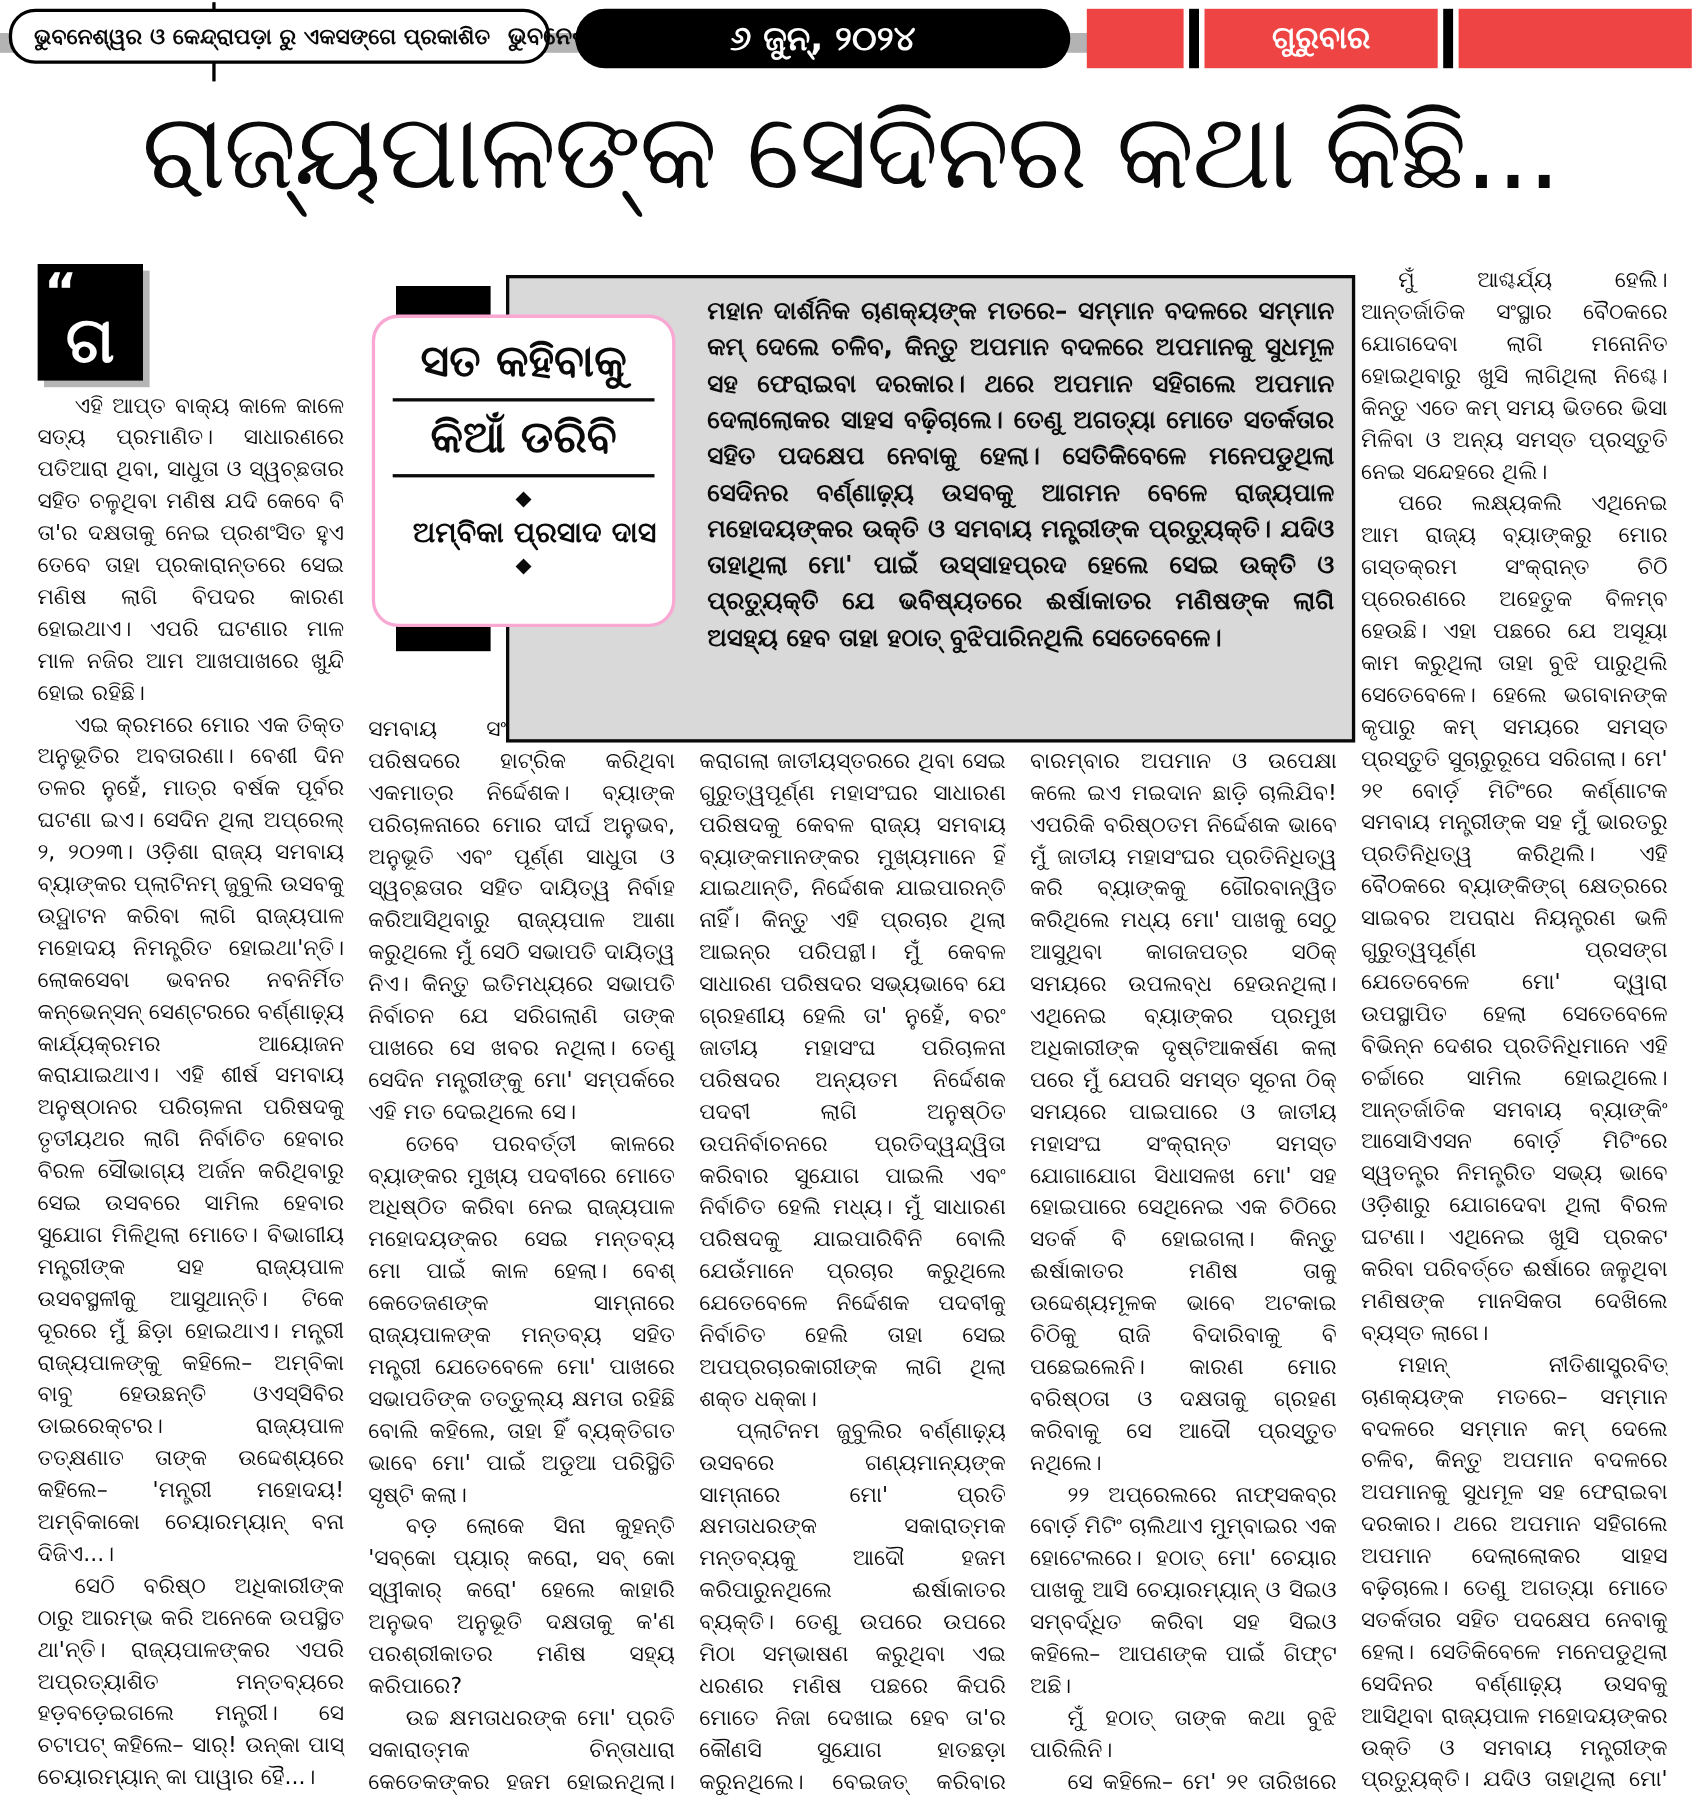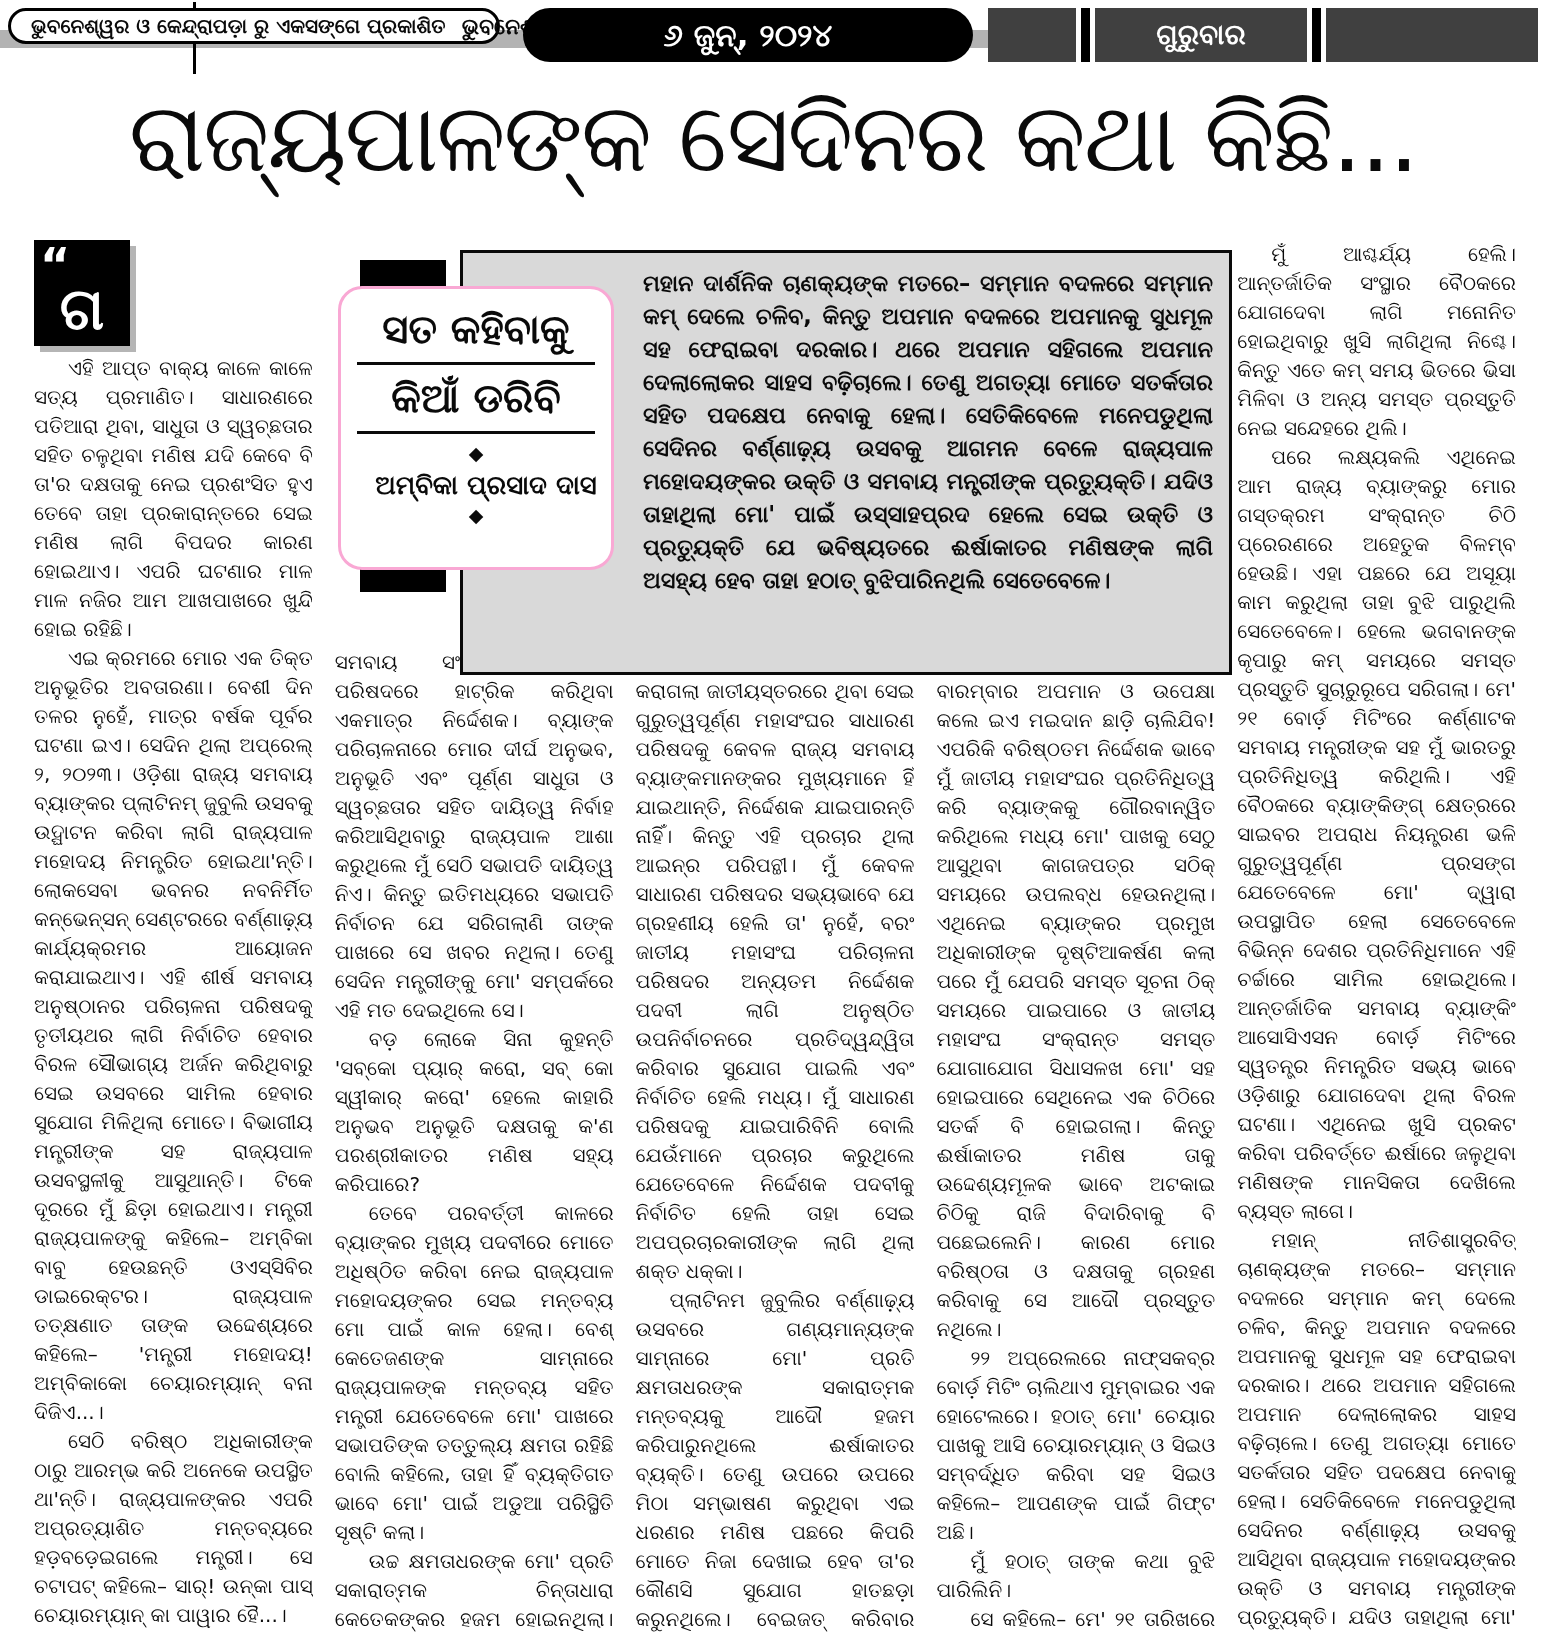--- a/index.html
+++ b/index.html
@@ -3,30 +3,30 @@
 <meta charset="utf-8">
 <style>
   html,body{margin:0;padding:0;background:#fff;}
   #page{position:relative;width:1546px;height:1640px;background:#fff;color:#0a0a0a;
         font-family:"DejaVu Sans",sans-serif;overflow:hidden;}
 
   
   .masthead{position:absolute;top:6px;left:0;width:100%;height:64px;}
   .track{position:absolute;top:24px;left:0;width:995px;height:18px;background:#b3b3b3;z-index:0;}
   .tickline{position:absolute;left:193px;top:-4px;width:3px;height:72px;background:#000;z-index:0;}
-  .pub-pill{position:absolute;left:8px;top:2px;width:492px;height:36px;background:#fff;
+  .pub-pill{position:absolute;left:8px;top:2px;width:492px;height:50px;background:#fff;
             border:3px solid #000;border-radius:24px;z-index:1;display:flex;align-items:center;
             justify-content:space-between;padding:0 20px;box-sizing:border-box;}
   .pub-line{font-size:20px;font-weight:bold;white-space:nowrap;}
   .pub-ed{font-size:22px;font-weight:bold;margin-left:16px;white-space:nowrap;}
   .date-pill{position:absolute;left:523px;top:2px;width:450px;height:54px;background:#000;
              border-radius:27px;color:#fff;display:flex;align-items:center;justify-content:center;
              font-size:31px;font-weight:bold;z-index:1;}
   .blocks{position:absolute;left:988px;top:2px;right:8px;height:54px;display:flex;align-items:stretch;z-index:1;}
-  .blk{background:#404040;}
+  .blk{background:#ef4444;}
   .blk.b1{width:88px;}
   .blk.b2{width:212px;display:flex;align-items:center;justify-content:center;color:#fff;
           font-size:28px;font-weight:bold;}
   .blk.b3{flex:1;}
   .sep{width:9px;background:#000;margin:0 5px;}
 
   
   .headline{position:absolute;top:74px;left:20px;right:20px;text-align:center;
             font-size:96px;font-weight:normal;letter-spacing:-2px;line-height:1.35;white-space:nowrap;}
 
@@ -111,22 +111,22 @@
       </div>
       <p class="ind">ଏହି ଆପ୍ତ ବାକ୍ୟ କାଳେ କାଳେ ସତ୍ୟ ପ୍ରମାଣିତ। ସାଧାରଣରେ ପତିଆରା ଥିବା, ସାଧୁତା ଓ ସ୍ୱଚ୍ଛତାର ସହିତ ଚଳୁଥିବା ମଣିଷ ଯଦି କେବେ ବି ତା'ର ଦକ୍ଷତାକୁ ନେଇ ପ୍ରଶଂସିତ ହୁଏ ତେବେ ତାହା ପ୍ରକାରାନ୍ତରେ ସେଇ ମଣିଷ ଲାଗି ବିପଦର କାରଣ ହୋଇଥାଏ। ଏପରି ଘଟଣାର ମାଳ ମାଳ ନଜିର ଆମ ଆଖପାଖରେ ଖୁନ୍ଦି ହୋଇ ରହିଛି।</p>
       <p class="ind">ଏଇ କ୍ରମରେ ମୋର ଏକ ତିକ୍ତ ଅନୁଭୂତିର ଅବତାରଣା। ବେଶୀ ଦିନ ତଳର ନୁହେଁ, ମାତ୍ର ବର୍ଷକ ପୂର୍ବର ଘଟଣା ଇଏ। ସେଦିନ ଥିଲା ଅପ୍ରେଲ୍ ୨, ୨୦୨୩। ଓଡ଼ିଶା ରାଜ୍ୟ ସମବାୟ ବ୍ୟାଙ୍କର ପ୍ଲାଟିନମ୍ ଜୁବୁଲି ଉସବକୁ ଉଦ୍ଘାଟନ କରିବା ଲାଗି ରାଜ୍ୟପାଳ ମହୋଦୟ ନିମନ୍ତ୍ରିତ ହୋଇଥା'ନ୍ତି। ଲୋକସେବା ଭବନର ନବନିର୍ମିତ କନ୍‌ଭେନ୍‌ସନ୍ ସେଣ୍ଟରରେ ବର୍ଣ୍ଣାଢ଼୍ୟ କାର୍ଯ୍ୟକ୍ରମର ଆୟୋଜନ କରାଯାଇଥାଏ। ଏହି ଶୀର୍ଷ ସମବାୟ ଅନୁଷ୍ଠାନର ପରିଚାଳନା ପରିଷଦକୁ ତୃତୀୟଥର ଲାଗି ନିର୍ବାଚିତ ହେବାର ବିରଳ ସୌଭାଗ୍ୟ ଅର୍ଜନ କରିଥିବାରୁ ସେଇ ଉସବରେ ସାମିଲ ହେବାର ସୁଯୋଗ ମିଳିଥିଲା ମୋତେ। ବିଭାଗୀୟ ମନ୍ତ୍ରୀଙ୍କ ସହ ରାଜ୍ୟପାଳ ଉସବସ୍ଥଳୀକୁ ଆସୁଥାନ୍ତି। ଟିକେ ଦୂରରେ ମୁଁ ଛିଡ଼ା ହୋଇଥାଏ। ମନ୍ତ୍ରୀ ରାଜ୍ୟପାଳଙ୍କୁ କହିଲେ– ଅମ୍ବିକା ବାବୁ ହେଉଛନ୍ତି ଓଏସ୍‌ସିବିର ଡାଇରେକ୍ଟର। ରାଜ୍ୟପାଳ ତତ୍‌କ୍ଷଣାତ ତାଙ୍କ ଉଦ୍ଦେଶ୍ୟରେ କହିଲେ– 'ମନ୍ତ୍ରୀ ମହୋଦୟ! ଅମ୍ବିକାକୋ ଚେୟାରମ୍ୟାନ୍ ବନା ଦିଜିଏ...।</p>
       <p class="ind">ସେଠି ବରିଷ୍ଠ ଅଧିକାରୀଙ୍କ ଠାରୁ ଆରମ୍ଭ କରି ଅନେକେ ଉପସ୍ଥିତ ଥା'ନ୍ତି। ରାଜ୍ୟପାଳଙ୍କର ଏପରି ଅପ୍ରତ୍ୟାଶିତ ମନ୍ତବ୍ୟରେ ହଡ଼ବଡ଼େଇଗଲେ ମନ୍ତ୍ରୀ। ସେ ଚଟାପଟ୍ କହିଲେ– ସାର୍! ଉନ୍‌କା ପାସ୍ ଚେୟାରମ୍ୟାନ୍ କା ପାୱାର ହୈ...।</p>
 
     </div>
 
     <div class="col">
       <div class="spacer"></div>
       <p>ସମବାୟ ସଂସ୍ଥାର ପରିଚାଳନା ପରିଷଦରେ ହାଟ୍ରିକ କରିଥିବା ଏକମାତ୍ର ନିର୍ଦ୍ଦେଶକ। ବ୍ୟାଙ୍କ ପରିଚାଳନାରେ ମୋର ଦୀର୍ଘ ଅନୁଭବ, ଅନୁଭୂତି ଏବଂ ପୂର୍ଣ୍ଣ ସାଧୁତା ଓ ସ୍ୱଚ୍ଛତାର ସହିତ ଦାୟିତ୍ୱ ନିର୍ବାହ କରିଆସିଥିବାରୁ ରାଜ୍ୟପାଳ ଆଶା କରୁଥିଲେ ମୁଁ ସେଠି ସଭାପତି ଦାୟିତ୍ୱ ନିଏ। କିନ୍ତୁ ଇତିମଧ୍ୟରେ ସଭାପତି ନିର୍ବାଚନ ଯେ ସରିଗଲାଣି ତାଙ୍କ ପାଖରେ ସେ ଖବର ନଥିଲା। ତେଣୁ ସେଦିନ ମନ୍ତ୍ରୀଙ୍କୁ ମୋ' ସମ୍ପର୍କରେ ଏହି ମତ ଦେଇଥିଲେ ସେ।</p>
+      <p class="ind">ତେବେ ପରବର୍ତ୍ତୀ କାଳରେ ବ୍ୟାଙ୍କର ମୁଖ୍ୟ ପଦବୀରେ ମୋତେ ଅଧିଷ୍ଠିତ କରିବା ନେଇ ରାଜ୍ୟପାଳ ମହୋଦୟଙ୍କର ସେଇ ମନ୍ତବ୍ୟ ମୋ ପାଇଁ କାଳ ହେଲା। ବେଶ୍ କେତେଜଣଙ୍କ ସାମ୍ନାରେ ରାଜ୍ୟପାଳଙ୍କ ମନ୍ତବ୍ୟ ସହିତ ମନ୍ତ୍ରୀ ଯେତେବେଳେ ମୋ' ପାଖରେ ସଭାପତିଙ୍କ ତତ୍ତୁଲ୍ୟ କ୍ଷମତା ରହିଛି ବୋଲି କହିଲେ, ତାହା ହିଁ ବ୍ୟକ୍ତିଗତ ଭାବେ ମୋ' ପାଇଁ ଅଡୁଆ ପରିସ୍ଥିତି ସୃଷ୍ଟି କଲା।</p>
       <p class="ind">ବଡ଼ ଲୋକେ ସିନା କୁହନ୍ତି 'ସବ୍‌କୋ ପ୍ୟାର୍ କରୋ, ସବ୍ କୋ ସ୍ୱୀକାର୍ କରୋ' ହେଲେ କାହାରି ଅନୁଭବ ଅନୁଭୂତି ଦକ୍ଷତାକୁ କ'ଣ ପରଶ୍ରୀକାତର ମଣିଷ ସହ୍ୟ କରିପାରେ?</p>
-      <p class="ind">ତେବେ ପରବର୍ତ୍ତୀ କାଳରେ ବ୍ୟାଙ୍କର ମୁଖ୍ୟ ପଦବୀରେ ମୋତେ ଅଧିଷ୍ଠିତ କରିବା ନେଇ ରାଜ୍ୟପାଳ ମହୋଦୟଙ୍କର ସେଇ ମନ୍ତବ୍ୟ ମୋ ପାଇଁ କାଳ ହେଲା। ବେଶ୍ କେତେଜଣଙ୍କ ସାମ୍ନାରେ ରାଜ୍ୟପାଳଙ୍କ ମନ୍ତବ୍ୟ ସହିତ ମନ୍ତ୍ରୀ ଯେତେବେଳେ ମୋ' ପାଖରେ ସଭାପତିଙ୍କ ତତ୍ତୁଲ୍ୟ କ୍ଷମତା ରହିଛି ବୋଲି କହିଲେ, ତାହା ହିଁ ବ୍ୟକ୍ତିଗତ ଭାବେ ମୋ' ପାଇଁ ଅଡୁଆ ପରିସ୍ଥିତି ସୃଷ୍ଟି କଲା।</p>
       <p class="ind">ଉଚ୍ଚ କ୍ଷମତାଧରଙ୍କ ମୋ' ପ୍ରତି ସକାରାତ୍ମକ ଚିନ୍ତାଧାରା କେତେକଙ୍କର ହଜମ ହୋଇନଥିଲା। ଯେଉଁ କାରଣରୁ ଜାତୀୟ ସ୍ତରରେ ରାଜ୍ୟ ସମବାୟ ବ୍ୟାଙ୍କମାନଙ୍କର ମହାସଂଘକୁ ବ୍ୟାଙ୍କର ବରିଷ୍ଠତମ ନିର୍ଦ୍ଦେଶକ ଭାବେ ପ୍ରତିନିଧିତ୍ୱ କରିବା ଲାଗି କ୍ଷମତାଧରଙ୍କ ଇଚ୍ଛା କାରଣରୁ ଯଦିଓ ଏଥିନେଇ ବ୍ୟବସ୍ଥା</p>
     </div>
 
     <div class="col">
       <div class="spacer"></div>
       <p class="ind">ପ୍ରଥମ ଅବସ୍ଥାରେ ପ୍ରଚାର କରାଗଲା ଜାତୀୟସ୍ତରରେ ଥିବା ସେଇ ଗୁରୁତ୍ୱପୂର୍ଣ୍ଣ ମହାସଂଘର ସାଧାରଣ ପରିଷଦକୁ କେବଳ ରାଜ୍ୟ ସମବାୟ ବ୍ୟାଙ୍କମାନଙ୍କର ମୁଖ୍ୟମାନେ ହିଁ ଯାଇଥାନ୍ତି, ନିର୍ଦ୍ଦେଶକ ଯାଇପାରନ୍ତି ନାହିଁ। କିନ୍ତୁ ଏହି ପ୍ରଚାର ଥିଲା ଆଇନ୍‌ର ପରିପନ୍ଥୀ। ମୁଁ କେବଳ ସାଧାରଣ ପରିଷଦର ସଭ୍ୟଭାବେ ଯେ ଗ୍ରହଣୀୟ ହେଲି ତା' ନୁହେଁ, ବରଂ ଜାତୀୟ ମହାସଂଘ ପରିଚାଳନା ପରିଷଦର ଅନ୍ୟତମ ନିର୍ଦ୍ଦେଶକ ପଦବୀ ଲାଗି ଅନୁଷ୍ଠିତ ଉପନିର୍ବାଚନରେ ପ୍ରତିଦ୍ୱନ୍ଦ୍ୱିତା କରିବାର ସୁଯୋଗ ପାଇଲି ଏବଂ ନିର୍ବାଚିତ ହେଲି ମଧ୍ୟ। ମୁଁ ସାଧାରଣ ପରିଷଦକୁ ଯାଇପାରିବିନି ବୋଲି ଯେଉଁମାନେ ପ୍ରଚାର କରୁଥିଲେ ଯେତେବେଳେ ନିର୍ଦ୍ଦେଶକ ପଦବୀକୁ ନିର୍ବାଚିତ ହେଲି ତାହା ସେଇ ଅପପ୍ରଚାରକାରୀଙ୍କ ଲାଗି ଥିଲା ଶକ୍ତ ଧକ୍କା।</p>
       <p class="ind">ପ୍ଲାଟିନମ ଜୁବୁଲିର ବର୍ଣ୍ଣାଢ଼୍ୟ ଉସବରେ ଗଣ୍ୟମାନ୍ୟଙ୍କ ସାମ୍ନାରେ ମୋ' ପ୍ରତି କ୍ଷମତାଧରଙ୍କ ସକାରାତ୍ମକ ମନ୍ତବ୍ୟକୁ ଆଦୌ ହଜମ କରିପାରୁନଥିଲେ ଈର୍ଷାକାତର ବ୍ୟକ୍ତି। ତେଣୁ ଉପରେ ଉପରେ ମିଠା ସମ୍ଭାଷଣ କରୁଥିବା ଏଇ ଧରଣର ମଣିଷ ପଛରେ କିପରି ମୋତେ ନିଜା ଦେଖାଇ ହେବ ତା'ର କୌଣସି ସୁଯୋଗ ହାତଛଡ଼ା କରୁନଥିଲେ। ବେଇଜତ୍ କରିବାର ତରିକା ବି ଅଲଗା। ନିଜେ ବାହାରେ ଚିହ୍ନା ପଡ଼ିବେନି, ବରଂ ଅନ୍ୟମାନଙ୍କୁ ଲଗାଇ ସଭାସମିତିରେ</p>
     </div>
 
     <div class="col">

